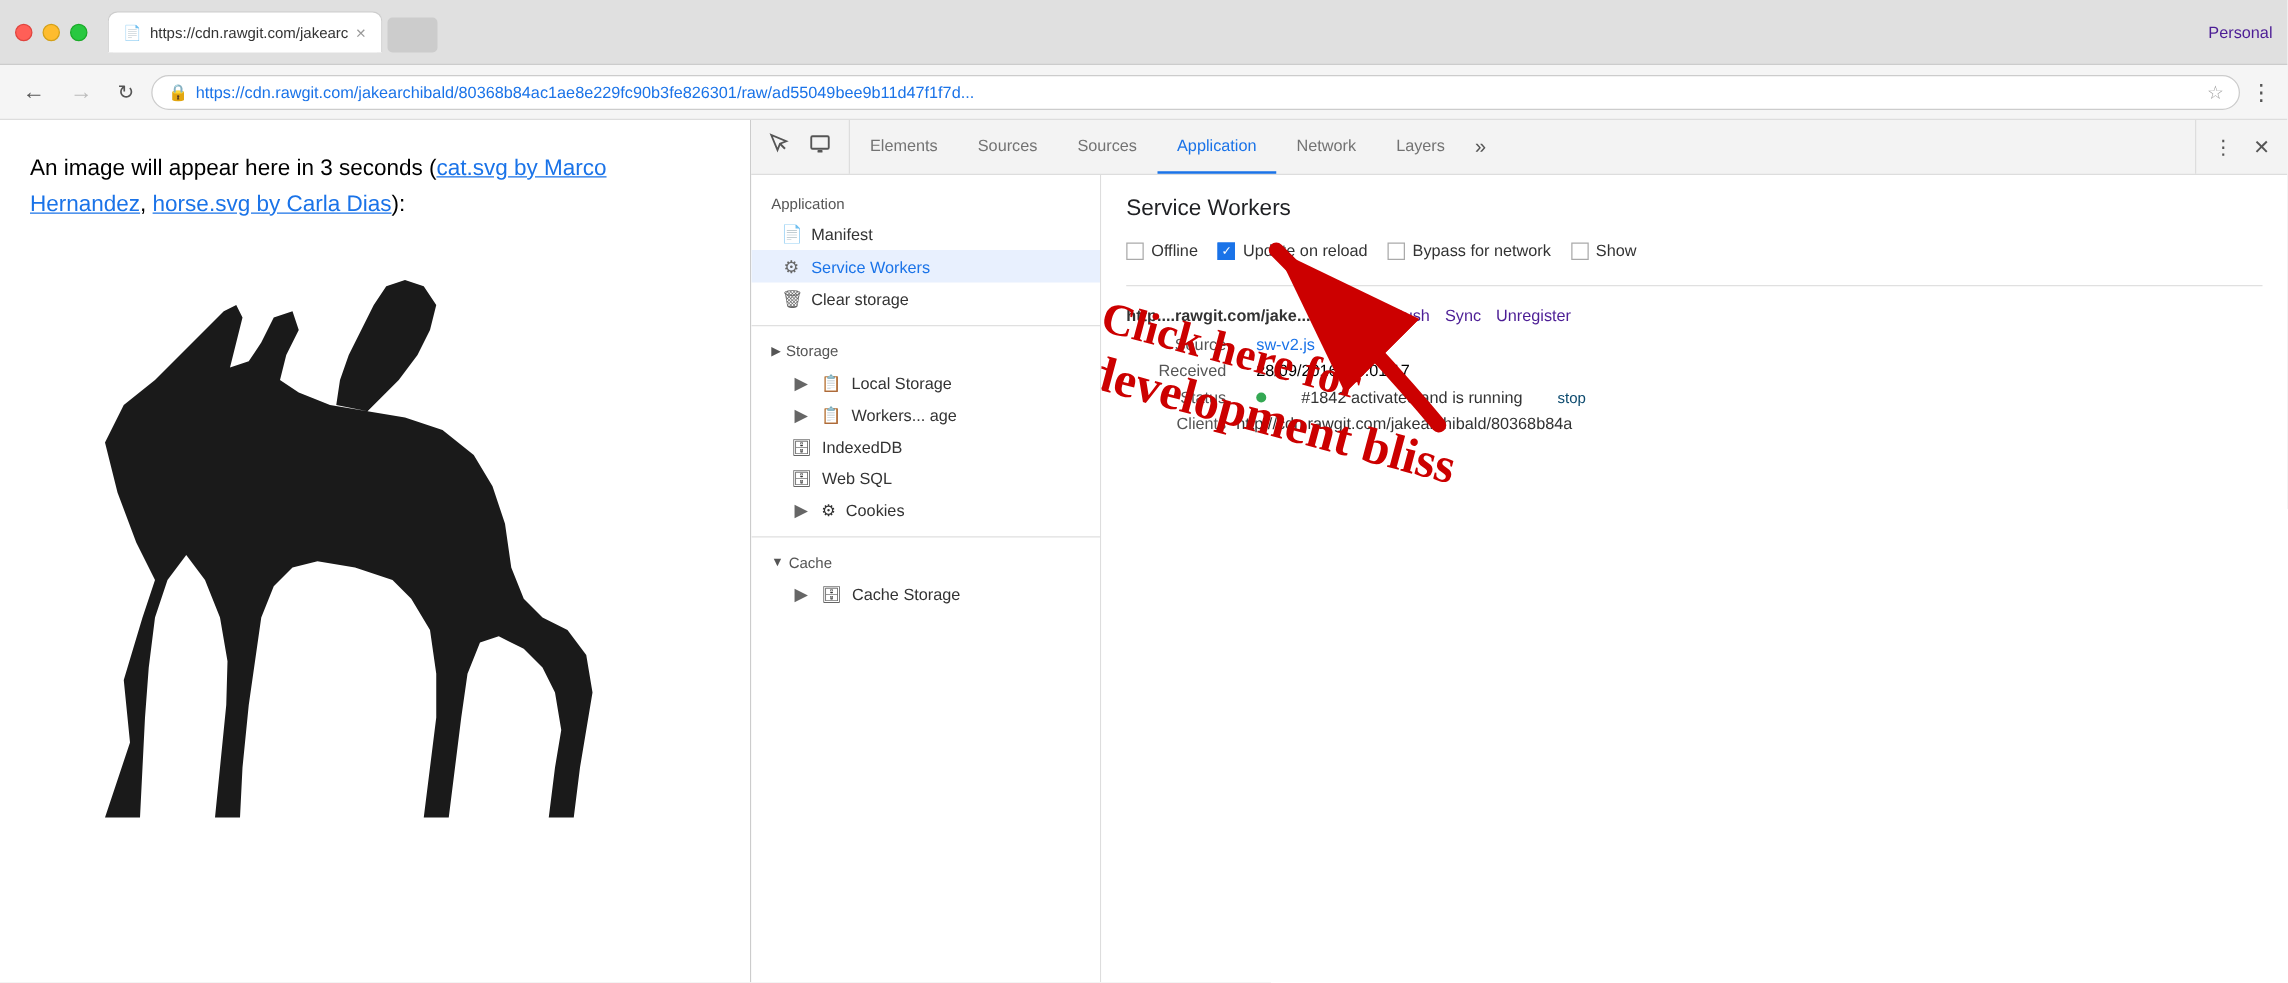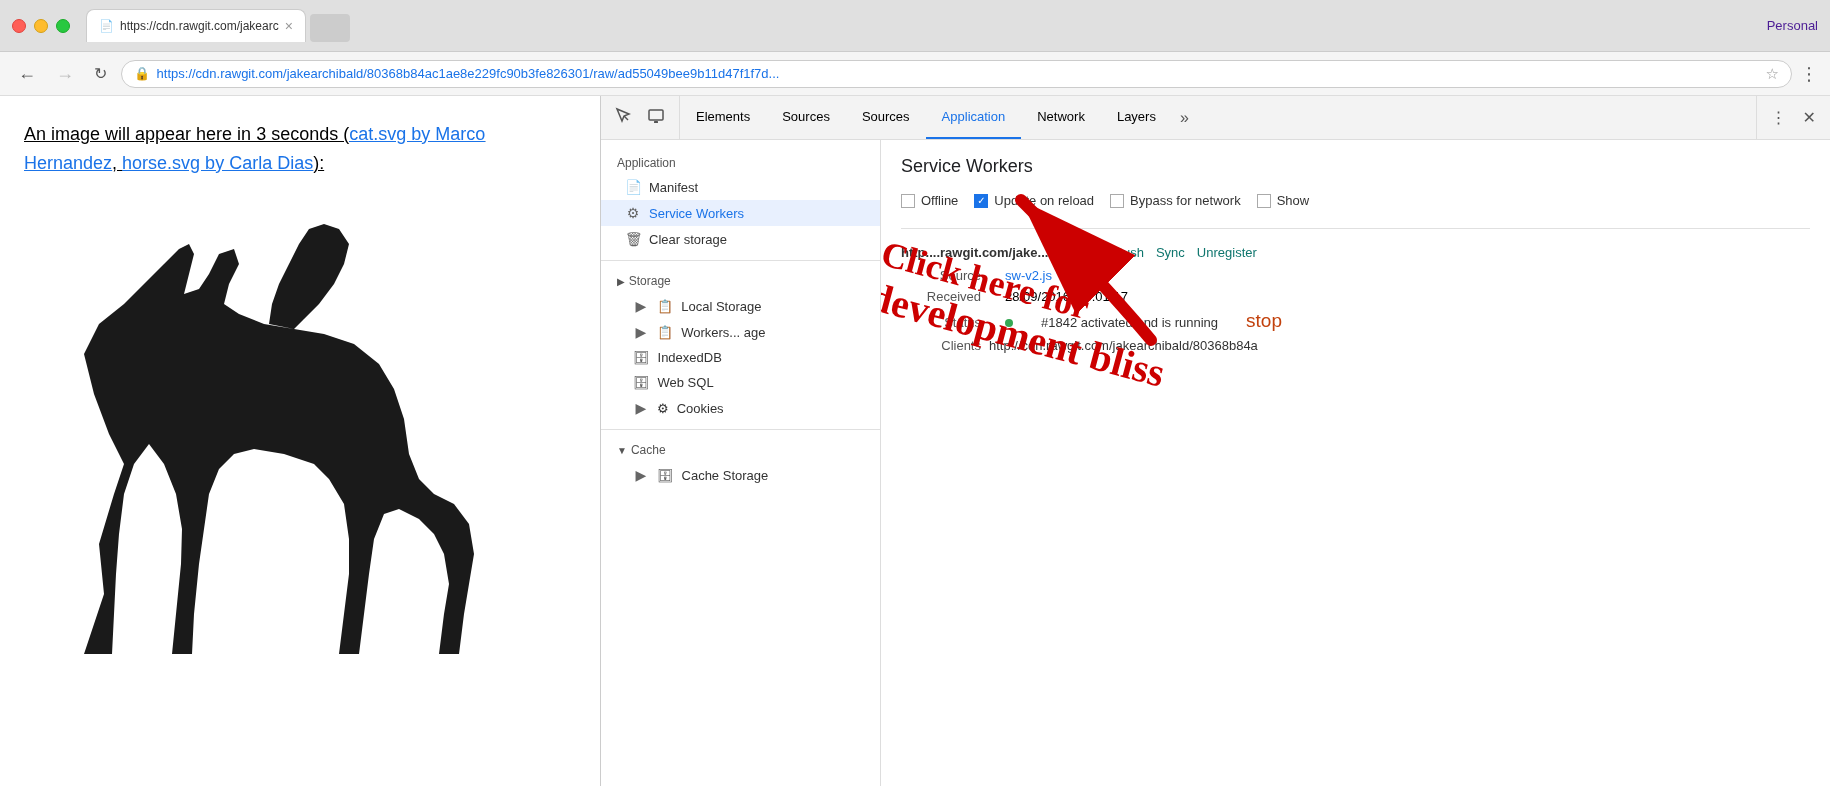--- a/index.html
+++ b/index.html
@@ -31,34 +31,34 @@
     .address-bar { flex: 1; display: flex; align-items: center; background: #fff; border: 1px solid #ccc; border-radius: 20px; padding: 4px 12px; gap: 6px; }
     .lock-icon { color: #1a8a1a; font-size: 13px; }
     .address-text { font-size: 13px; color: #1a73e8; flex: 1; overflow: hidden; text-overflow: ellipsis; white-space: nowrap; }
     .star-icon { color: #999; font-size: 15px; }
     .menu-icon { color: #555; font-size: 18px; cursor: pointer; }
 
     
     .main-area { flex: 1; display: flex; overflow: hidden; }
 
     
-    .page-content { width: 600px; flex-shrink: 0; background: #fff; padding: 24px; font-size: 18px; color: #000; text-decoration: underline; }
+    .page-content { width: 600px; flex-shrink: 0; background: #fff; padding: 24px; font-size: 18px; color: #000; }
     .page-text { line-height: 1.6; }
     .page-link { color: #1a73e8; text-decoration: underline; cursor: pointer; }
     .horse-silhouette { margin-top: 16px; }
 
     
     .devtools { flex: 1; display: flex; flex-direction: column; background: #fff; border-left: 1px solid #ccc; }
 
     
     .devtools-toolbar { height: 44px; background: #f3f3f3; border-bottom: 1px solid #ddd; display: flex; align-items: stretch; padding: 0; }
     .devtools-icons { display: flex; align-items: center; padding: 0 8px; gap: 2px; border-right: 1px solid #ddd; }
     .devtools-icon-btn { background: none; border: none; cursor: pointer; color: #555; font-size: 16px; padding: 4px 6px; border-radius: 3px; }
     .devtools-tabs { display: flex; align-items: stretch; flex: 1; }
-    .devtools-tab { padding: 0 16px; display: flex; align-items: center; font-size: 13px; color: #000000; cursor: pointer; border-bottom: 2px solid transparent; }
+    .devtools-tab { padding: 0 16px; display: flex; align-items: center; font-size: 13px; color: #737373; cursor: pointer; border-bottom: 2px solid transparent; }
     .devtools-tab.active { color: #1a73e8; border-bottom: 2px solid #1a73e8; }
     .devtools-tab-more { padding: 0 8px; display: flex; align-items: center; color: #555; cursor: pointer; font-size: 16px; }
     .devtools-right-icons { display: flex; align-items: center; padding: 0 8px; gap: 4px; border-left: 1px solid #ddd; }
 
     
     .devtools-body { flex: 1; display: flex; overflow: hidden; }
 
     
     .devtools-sidebar { width: 280px; flex-shrink: 0; border-right: 1px solid #ddd; overflow-y: auto; background: #fff; padding: 8px 0; }
     .sidebar-section-label { font-size: 12px; color: #555; padding: 8px 16px 4px; font-weight: 500; }
@@ -75,28 +75,28 @@
     
     .devtools-main { flex: 1; overflow-y: auto; padding: 16px 20px; background: #fff; position: relative; }
     .panel-title { font-size: 18px; font-weight: 400; color: #202124; margin-bottom: 16px; }
     .sw-options { display: flex; align-items: center; gap: 16px; margin-bottom: 20px; flex-wrap: wrap; }
     .sw-option { display: flex; align-items: center; gap: 6px; font-size: 13px; color: #333; }
     .sw-checkbox { width: 14px; height: 14px; border: 1px solid #aaa; background: #fff; flex-shrink: 0; }
     .sw-checkbox.checked { background: #1a73e8; border-color: #1a73e8; display: flex; align-items: center; justify-content: center; color: #fff; font-size: 10px; }
     .sw-entry { border-top: 1px solid #e0e0e0; padding-top: 16px; }
     .sw-row { display: flex; align-items: baseline; gap: 12px; margin-bottom: 8px; }
     .sw-url { font-size: 13px; font-weight: 700; color: #333; }
-    .sw-action-link { font-size: 13px; color: #0f766e; cursor: pointer; text-decoration: none; }
+    .sw-action-link { font-size: 13px; color: #4c1d95; cursor: pointer; text-decoration: none; }
     .sw-field { display: flex; align-items: baseline; gap: 24px; margin-bottom: 6px; }
     .sw-field-label { font-size: 13px; color: #555; width: 80px; text-align: right; }
     .sw-field-value { font-size: 13px; }
     .sw-field-link { font-size: 13px; color: #1a73e8; cursor: pointer; }
     .sw-status-dot { display: inline-block; width: 8px; height: 8px; border-radius: 50%; background: #34a853; margin-right: 4px; }
     .sw-status-text { font-size: 13px; color: #333; }
-    .sw-stop-link { font-size: 19px; color: #c2410c; cursor: pointer; margin-left: 4px; }
+    .sw-stop-link { font-size: 12px; color: #0c4a6e; cursor: pointer; margin-left: 4px; }
     .sw-clients-row { display: flex; align-items: baseline; gap: 8px; margin-bottom: 6px; }
     .sw-clients-label { font-size: 13px; color: #555; width: 80px; text-align: right; }
     .sw-clients-url { font-size: 13px; color: #333; overflow: hidden; text-overflow: ellipsis; white-space: nowrap; }
 
     
     .annotation-overlay { position: absolute; top: 0; left: 0; right: 0; bottom: 0; pointer-events: none; overflow: hidden; }
     .annotation-text { position: absolute; font-family: 'Marker Felt', 'Comic Sans MS', cursive; font-size: 42px; font-weight: bold; color: #cc0000; transform: rotate(15deg); white-space: nowrap; }
 
     
     .red-arrow-svg { position: absolute; }

